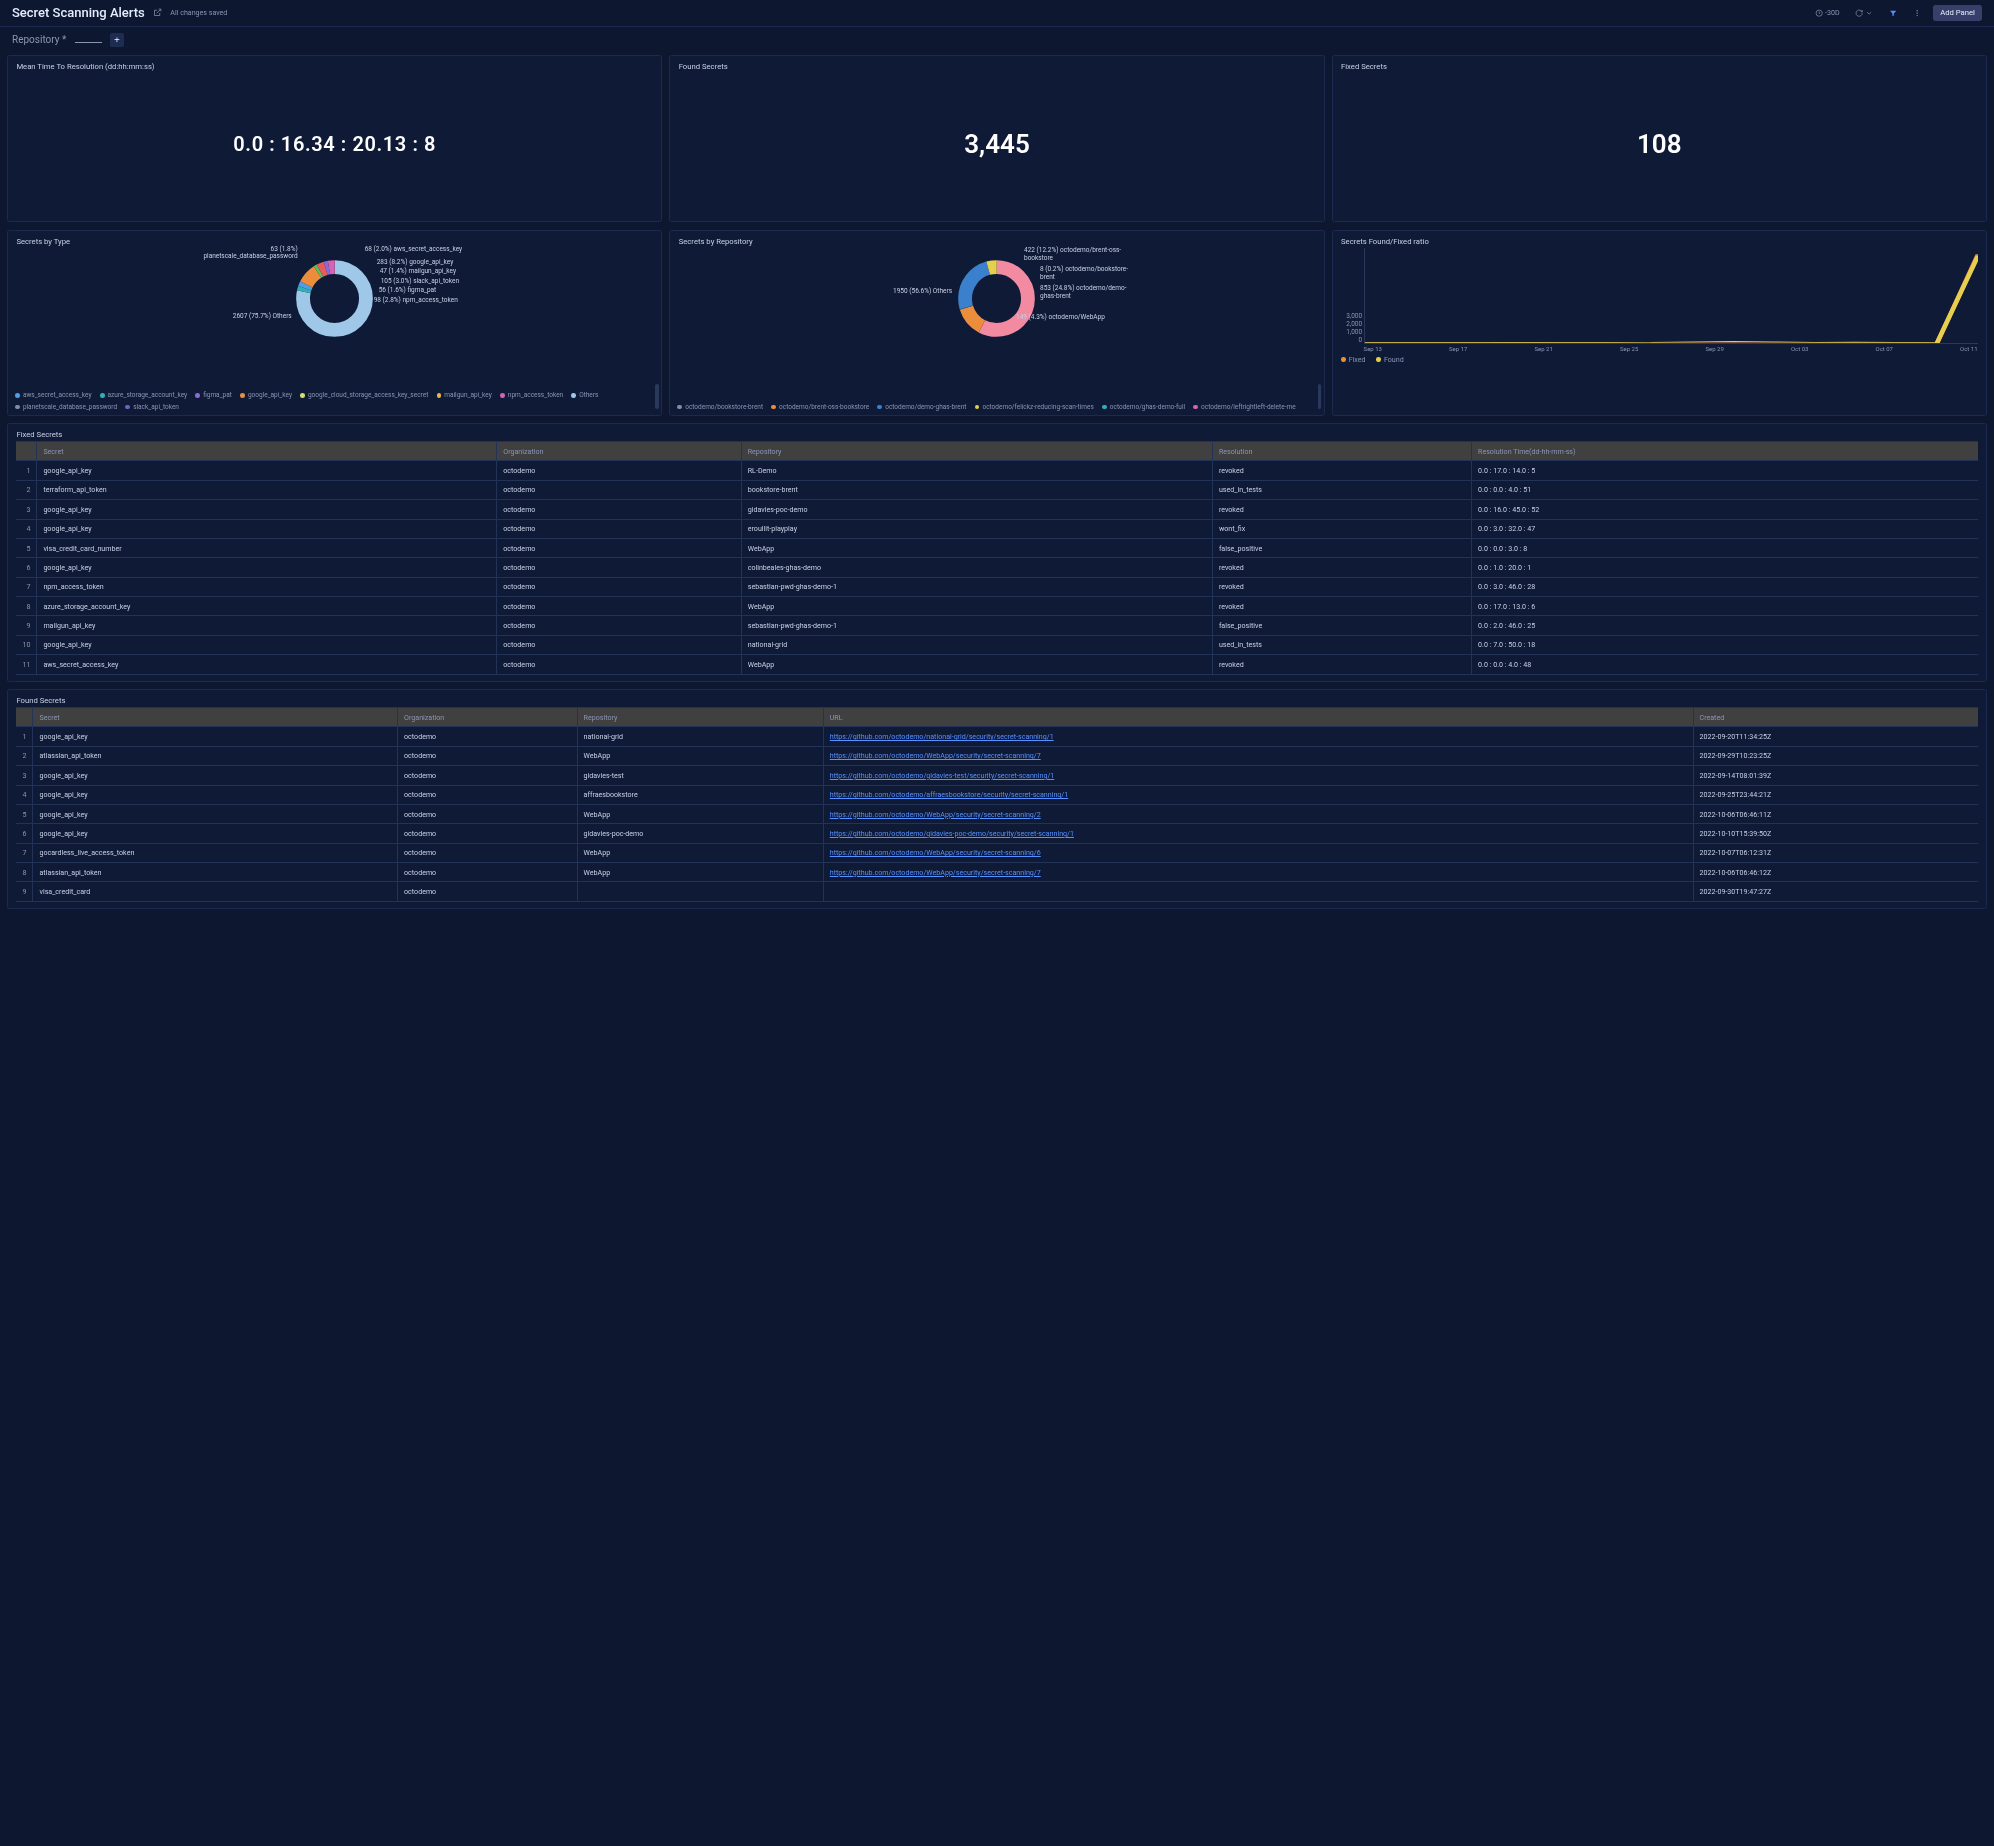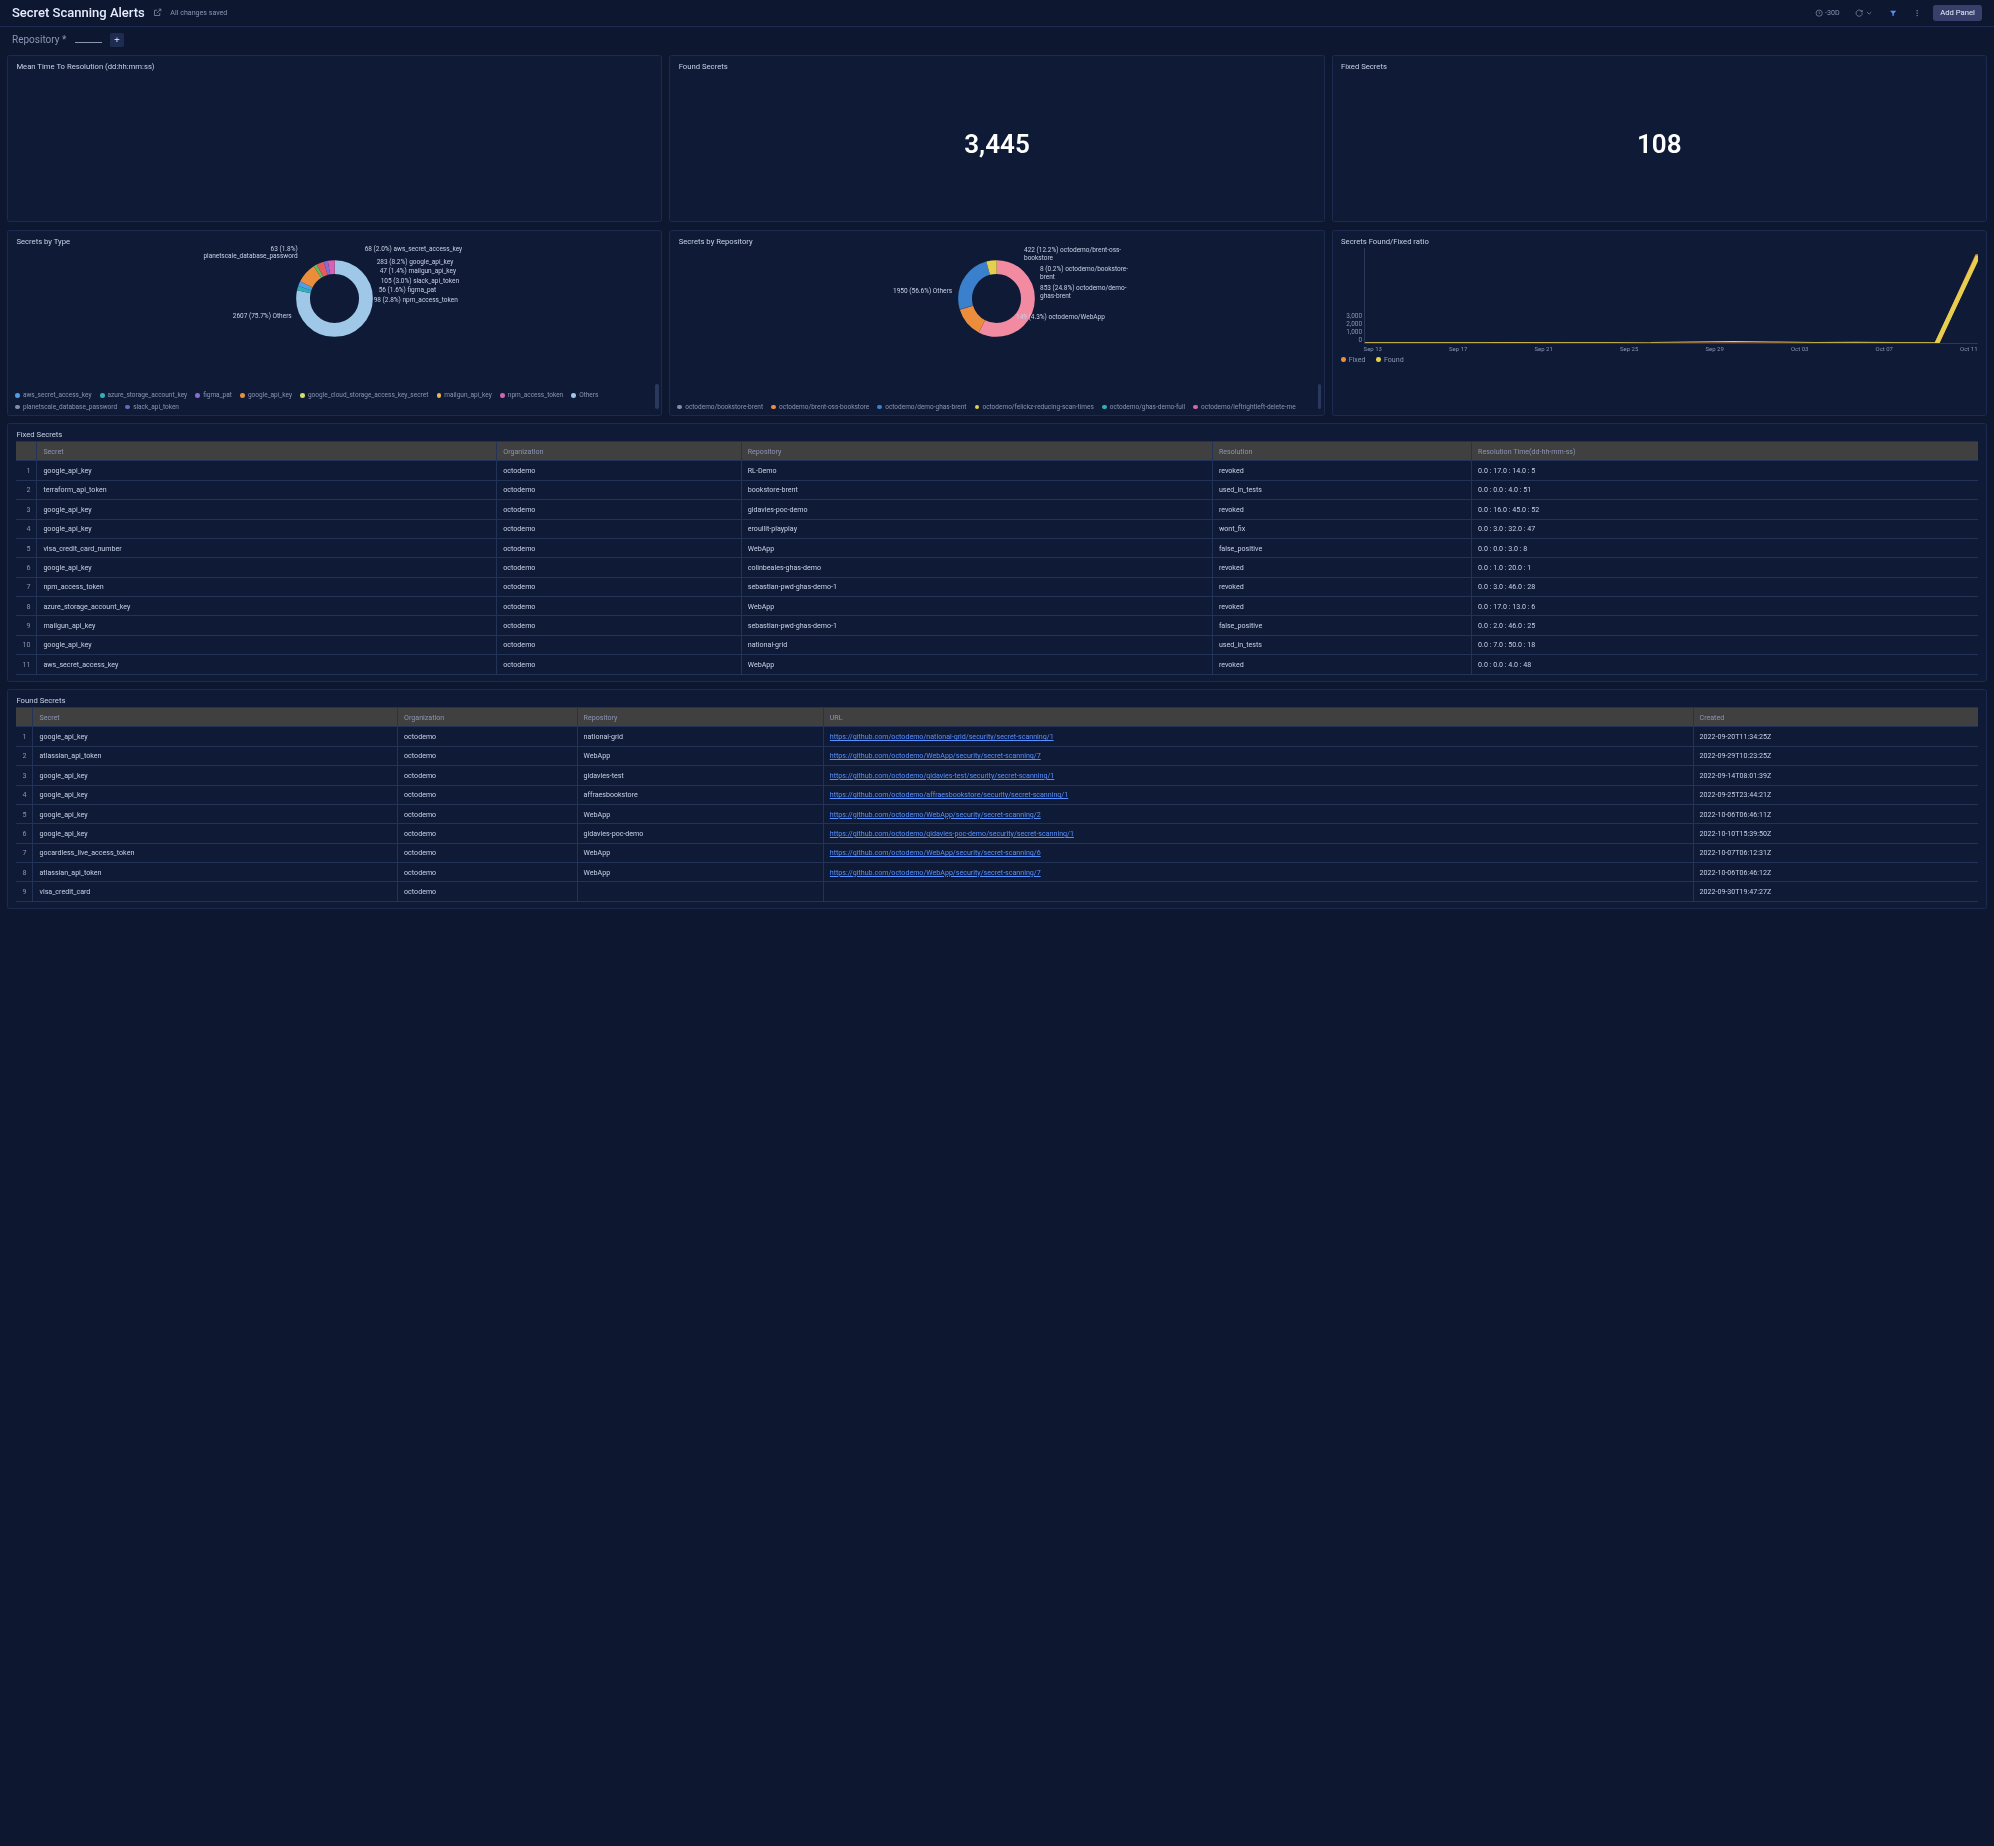--- a/index.html
+++ b/index.html
@@ -102,20 +102,23 @@
 <div class="subbar">
   <span class="var-name"><span>Repository</span> <span>*</span></span>
   <span class="var-input"></span>
   <span class="var-add">+</span>
 </div>
 
 <div class="grid">
 
   <div class="panel mttr">
     <div class="panel-title">Mean Time To Resolution (dd:hh:mm:ss)</div>
+    <div class="big">
+        <div class="value">0.0 : 16.34 : 20.13 : 8</div>
+      </div>
   </div>
   <div class="panel">
     <div class="panel-title">Found Secrets</div>
     <div class="big">
         <div class="value">3,445</div>
       </div>
   </div>
   <div class="panel">
     <div class="panel-title">Fixed Secrets</div>
     <div class="big">

